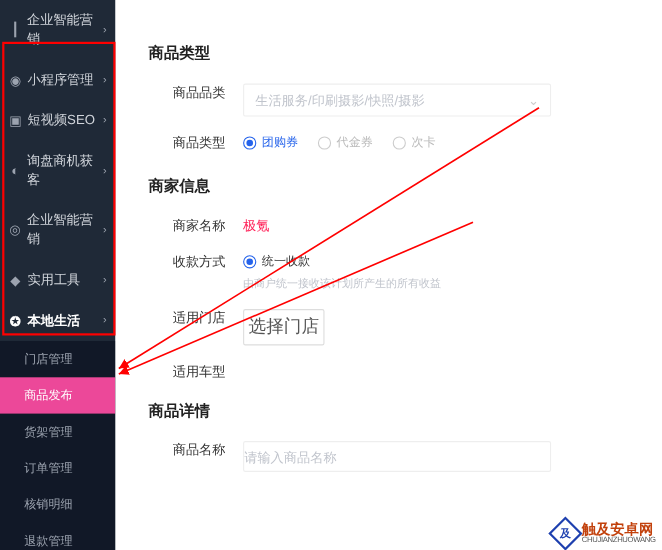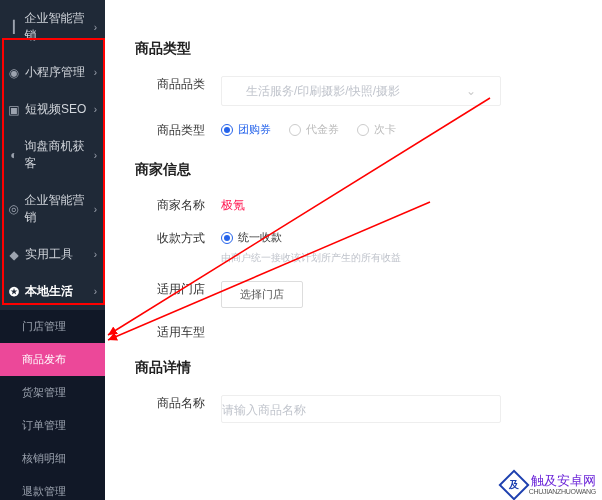--- a/index.html
+++ b/index.html
@@ -12,36 +12,36 @@
 .menu-item.bold .mi-left span { color: #fff; font-weight: bold; }
 .menu-item .chev { color: #9ca3af; font-size: 10px; }
 .submenu { background: #111827; }
 .submenu .sub-item { padding: 9px 8px 9px 22px; color: #9ca3af; font-size: 11px; cursor: pointer; }
 .submenu .sub-item.active { background: #ec4899; color: #fff; }
 .redbox { position: absolute; left: 2px; top: 38px; width: 103px; height: 267px; border: 2px solid #ff0000; pointer-events: none; z-index: 5; }
 .main { flex: 1; padding: 40px 30px 20px 30px; background: #fff; position: relative; font-size: 12px; color: #333; overflow: hidden; }
 .section-title { font-size: 14px; font-weight: bold; margin-bottom: 18px; color: #222; }
 .form-row { display: flex; align-items: flex-start; margin-bottom: 16px; }
 .form-label { width: 70px; text-align: right; margin-right: 16px; color: #333; font-size: 12px; }
-.placeholder-select { flex: 1; max-width: 280px; height: 30px; line-height: 30px; padding: 0 24px; color: #c0c4cc; border: 1px solid #eee; border-radius: 2px; display: flex; align-items: center; justify-content: space-between; }
+.placeholder-select { flex: 1; max-width: 280px; height: 30px; line-height: 30px; padding: 0 10px; color: #c0c4cc; border: 1px solid #eee; border-radius: 2px; display: flex; align-items: center; justify-content: space-between; }
 .radio-group { display: flex; gap: 18px; align-items: center; }
 .radio-opt { display: flex; align-items: center; gap: 5px; font-size: 11px; color: #bbb; }
 .radio-opt.sel { color: #2563eb; }
 .radio-dot { width: 12px; height: 12px; border-radius: 50%; border: 1px solid #ccc; display: inline-flex; align-items: center; justify-content: center; }
 .radio-opt.sel .radio-dot { border-color: #2563eb; }
 .radio-opt.sel .radio-dot::after { content: ""; width: 6px; height: 6px; background: #2563eb; border-radius: 50%; display: block; }
 .text-red { color: #ff1e56; font-size: 12px; }
 .hint-text { font-size: 10px; color: #c0c4cc; margin-left: 6px; }
-.select-btn { display: inline-block; padding: 5px 18px; border: 1px solid #ddd; border-radius: 2px; font-size: 11px; color: #555; }
+.select-btn { display: inline-block; padding: 5px 4px; border: 1px solid #ddd; border-radius: 2px; font-size: 16px; color: #555; }
 .input-box { flex:1; max-width: 280px; height: 28px; line-height: 28px; padding: 0 0; color: #c0c4cc; border: 1px solid #eee; border-radius: 2px; font-size: 12px; }
 .watermark { position: absolute; right: 6px; bottom: 4px; display: flex; align-items: center; gap: 4px; z-index: 10; }
 .watermark .wm-icon { width: 22px; height: 22px; border: 2px solid #1e40af; transform: rotate(45deg); display: flex; align-items: center; justify-content: center; color: #1e40af; font-weight: bold; font-size: 10px; }
 .watermark .wm-icon span { transform: rotate(-45deg); }
 .watermark .wm-text { display: flex; flex-direction: column; font-size: 10px; line-height: 1.1; }
-.watermark .wm-text .cn { font-size: 13px; font-weight: normal; color: #6d28d9; text-align: right; }
+.watermark .wm-text .cn { font-size: 13px; font-weight: bold; color: #c2410c; }
 .watermark .wm-text .en { font-size: 7px; color: #555; letter-spacing: -0.3px; }
 svg.arrows { position: absolute; left: 0; top: 0; width: 602px; height: 500px; pointer-events: none; z-index: 6; }
 </style>
 </head>
 <body>
 
 <div class="layout">
   <div class="sidebar">
     <div class="menu-item">
       <div class="mi-left">

